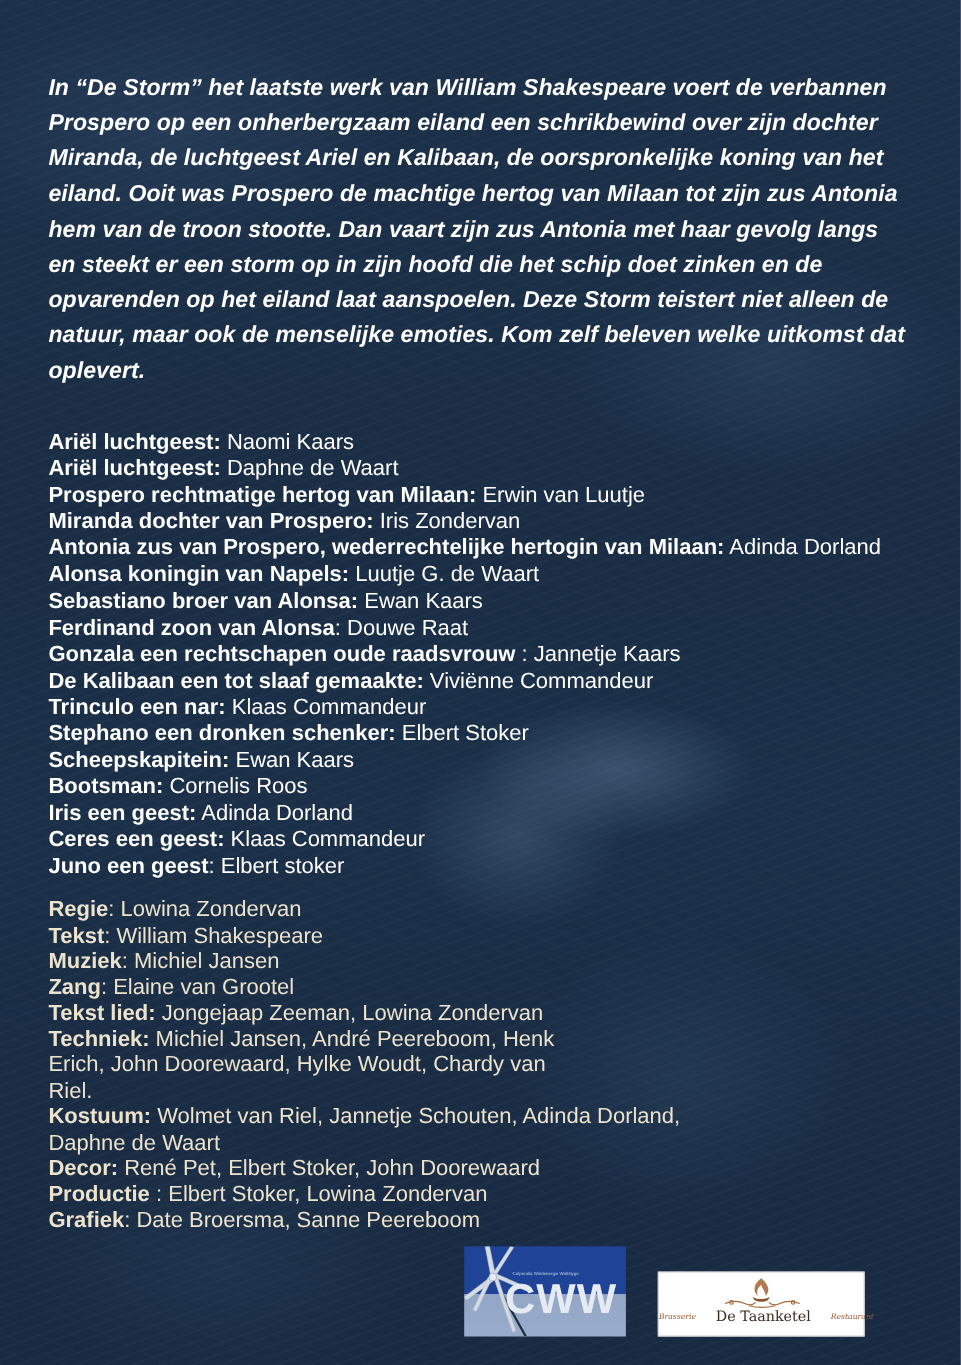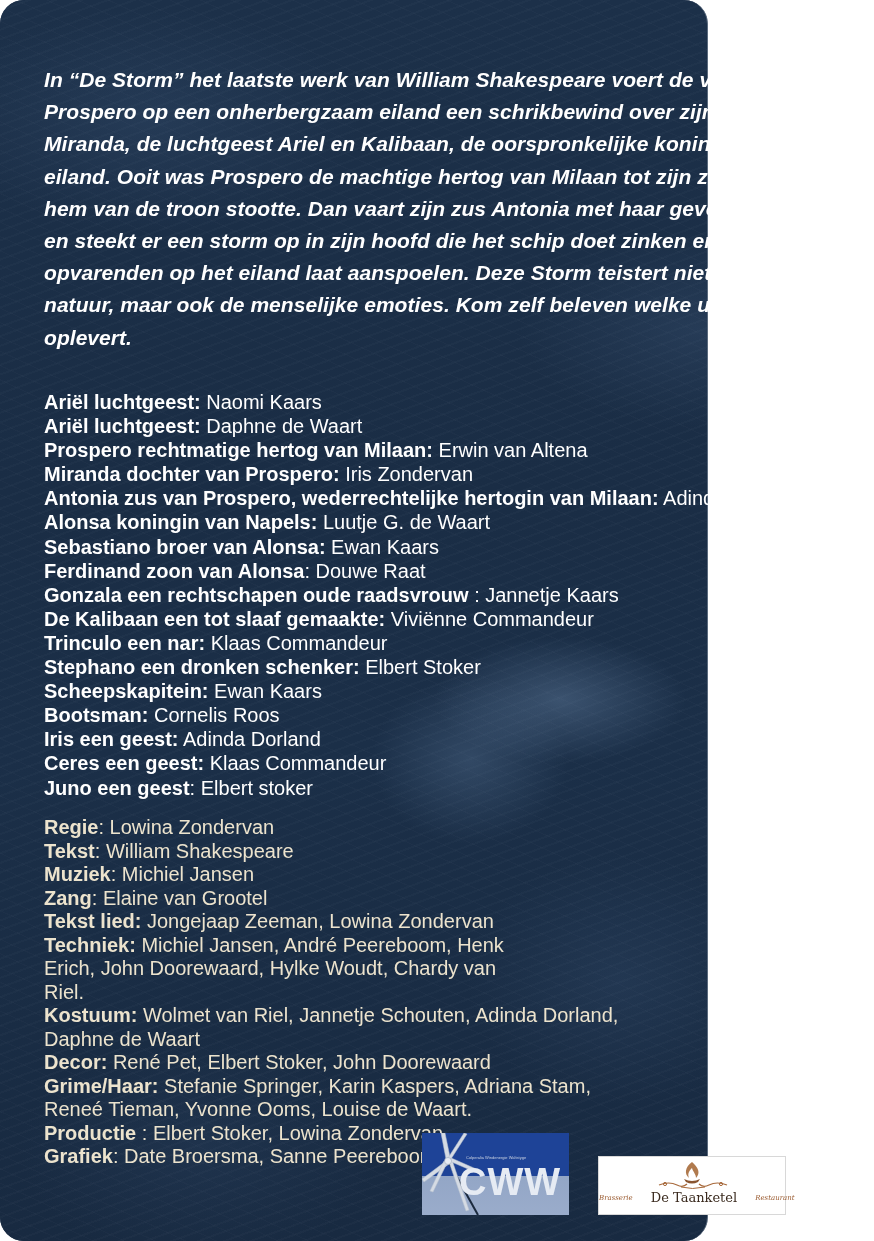--- a/index.html
+++ b/index.html
@@ -4,36 +4,35 @@
   <style>
     html, body { margin: 0; padding: 0; }
     body {
       width: 874px;
       height: 1241px;
       overflow: hidden;
       font-family: "Liberation Sans", sans-serif;
     }
     .page {
       position: relative;
-      width: 708px;
+      width: 874px;
       height: 1241px;
       background-color: #1b2e47;
       background-image:
         radial-gradient(ellipse 180px 90px at 560px 700px, rgba(120,150,185,0.35), rgba(120,150,185,0) 70%),
         radial-gradient(ellipse 140px 120px at 470px 760px, rgba(110,140,175,0.28), rgba(110,140,175,0) 70%),
         radial-gradient(ellipse 260px 140px at 700px 330px, rgba(90,120,160,0.18), rgba(90,120,160,0) 70%),
         radial-gradient(ellipse 300px 160px at 150px 120px, rgba(80,110,150,0.18), rgba(80,110,150,0) 70%),
         radial-gradient(ellipse 220px 180px at 620px 980px, rgba(80,110,150,0.16), rgba(80,110,150,0) 70%),
         radial-gradient(ellipse 260px 160px at 200px 1150px, rgba(70,100,140,0.14), rgba(70,100,140,0) 70%),
         repeating-linear-gradient(160deg, rgba(255,255,255,0.018) 0px, rgba(255,255,255,0.018) 2px, rgba(255,255,255,0) 2px, rgba(255,255,255,0) 9px),
         repeating-linear-gradient(25deg, rgba(255,255,255,0.015) 0px, rgba(255,255,255,0.015) 1px, rgba(255,255,255,0) 1px, rgba(255,255,255,0) 13px),
         linear-gradient(180deg, #1c3049 0%, #1a2d45 40%, #1b2f48 60%, #182a41 100%);
       border-right: 1px solid #5a6a7d;
       box-sizing: border-box;
-      border-radius: 24px;
     }
     .intro {
       position: absolute;
       left: 44px;
       top: 64px;
       width: 780px;
       margin: 0;
       color: #ffffff;
       font-weight: bold;
       font-style: italic;
@@ -128,21 +127,21 @@
 </head>
 <body>
 
 <div class="page">
 
   <p class="intro">In “De Storm” het laatste werk van William Shakespeare voert de verbannen Prospero op een onherbergzaam eiland een schrikbewind over zijn dochter Miranda, de luchtgeest Ariel en Kalibaan, de oorspronkelijke koning van het eiland. Ooit was Prospero de machtige hertog van Milaan tot zijn zus Antonia hem van de troon stootte. Dan vaart zijn zus Antonia met haar gevolg langs en steekt er een storm op in zijn hoofd die het schip doet zinken en de opvarenden op het eiland laat aanspoelen. Deze Storm teistert niet alleen de natuur, maar ook de menselijke emoties. Kom zelf beleven welke uitkomst dat oplevert.</p>
 
   <ul class="cast">
     <li><span class="role">Ariël luchtgeest:</span><span> Naomi Kaars</span></li>
     <li><span class="role">Ariël luchtgeest:</span><span> Daphne de Waart</span></li>
-    <li><span class="role">Prospero rechtmatige hertog van Milaan:</span><span> Erwin van Altena</span></li>
+    <li><span class="role">Prospero rechtmatige hertog van Milaan:</span><span> Erwin van Luutje</span></li>
     <li><span class="role">Miranda dochter van Prospero:</span><span> Iris Zondervan</span></li>
     <li><span class="role">Antonia zus van Prospero, wederrechtelijke hertogin van Milaan:</span><span> Adinda Dorland</span></li>
     <li><span class="role">Alonsa koningin van Napels:</span><span> Luutje G. de Waart</span></li>
     <li><span class="role">Sebastiano broer van Alonsa:</span><span> Ewan Kaars</span></li>
     <li><span class="role">Ferdinand zoon van Alonsa</span><span>: Douwe Raat</span></li>
     <li><span class="role">Gonzala een rechtschapen oude raadsvrouw</span><span> : Jannetje Kaars</span></li>
     <li><span class="role">De Kalibaan een tot slaaf gemaakte:</span><span> Viviënne Commandeur</span></li>
     <li><span class="role">Trinculo een nar:</span><span> Klaas Commandeur</span></li>
     <li><span class="role">Stephano een dronken schenker:</span><span> Elbert Stoker</span></li>
     <li><span class="role">Scheepskapitein:</span><span> Ewan Kaars</span></li>
@@ -154,21 +153,20 @@
 
   <ul class="credits">
     <li><span class="role">Regie</span><span>: Lowina Zondervan</span></li>
     <li><span class="role">Tekst</span><span>: William Shakespeare</span></li>
     <li><span class="role">Muziek</span><span>: Michiel Jansen</span></li>
     <li><span class="role">Zang</span><span>: Elaine van Grootel</span></li>
     <li><span class="role">Tekst lied:</span><span> Jongejaap Zeeman, Lowina Zondervan</span></li>
     <li style="width:470px"><span class="role">Techniek:</span><span> Michiel Jansen, André Peereboom, Henk Erich, John Doorewaard, Hylke Woudt, Chardy van Riel.</span></li>
     <li><span class="role">Kostuum:</span><span> Wolmet van Riel, Jannetje Schouten, Adinda Dorland, Daphne de Waart</span></li>
     <li><span class="role">Decor:</span><span> René Pet, Elbert Stoker, John Doorewaard</span></li>
-    <li style="width:550px"><span class="role">Grime/Haar:</span><span> Stefanie Springer, Karin Kaspers, Adriana Stam, Reneé Tieman, Yvonne Ooms, Louise de Waart.</span></li>
     <li><span class="role">Productie</span><span> : Elbert Stoker, Lowina Zondervan</span></li>
     <li><span class="role">Grafiek</span><span>: Date Broersma, Sanne Peereboom</span></li>
   </ul>
 
   <div class="logo-cww">
     <svg width="147" height="82" viewBox="0 0 147 82">
       <line x1="26" y1="28" x2="56" y2="82" stroke="#1b2a3e" stroke-width="2"></line>
       <g fill="#d5dbe4" stroke="#b9c2cf" stroke-width="0.5">
         <polygon points="24,26 19,0 23,0 28,24"></polygon>
         <polygon points="24,28 0,46 2,49 27,31"></polygon>

